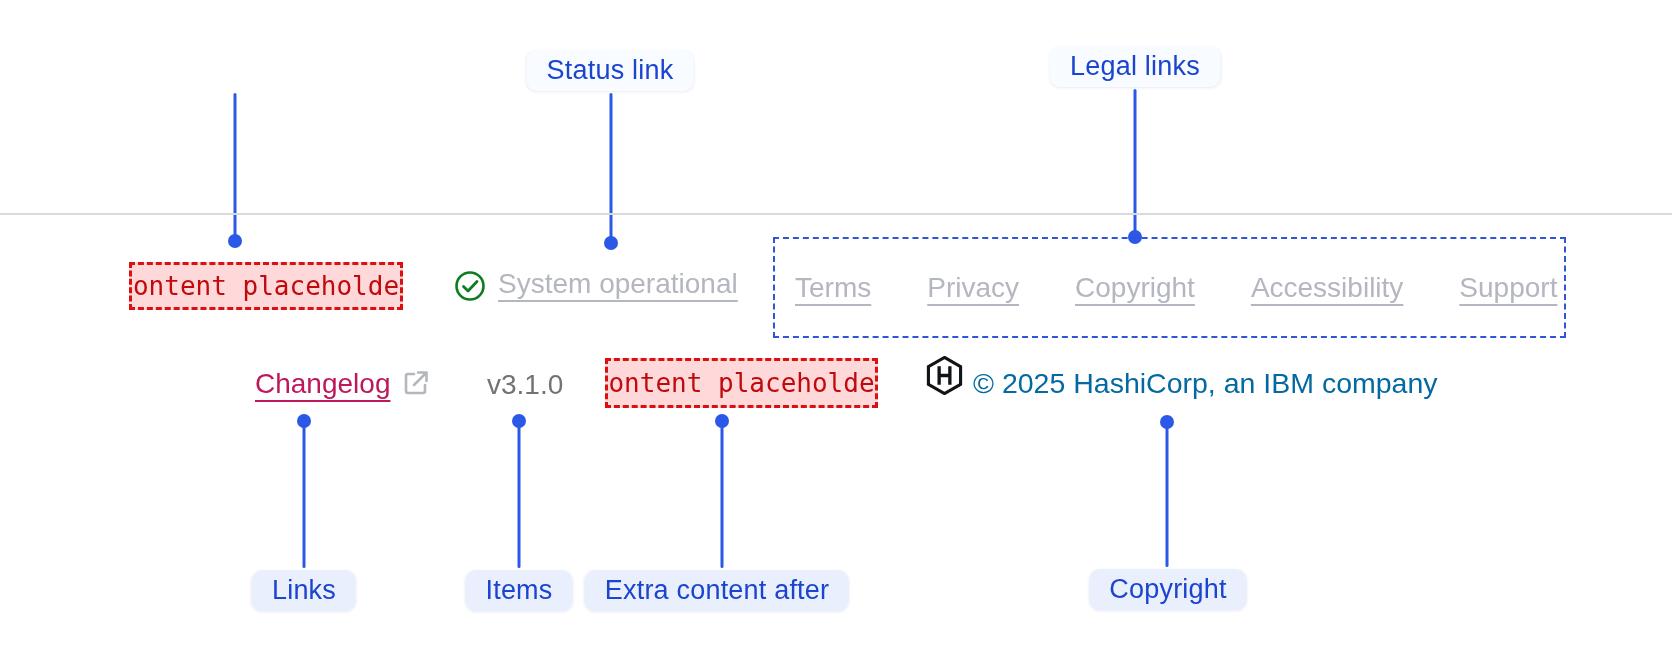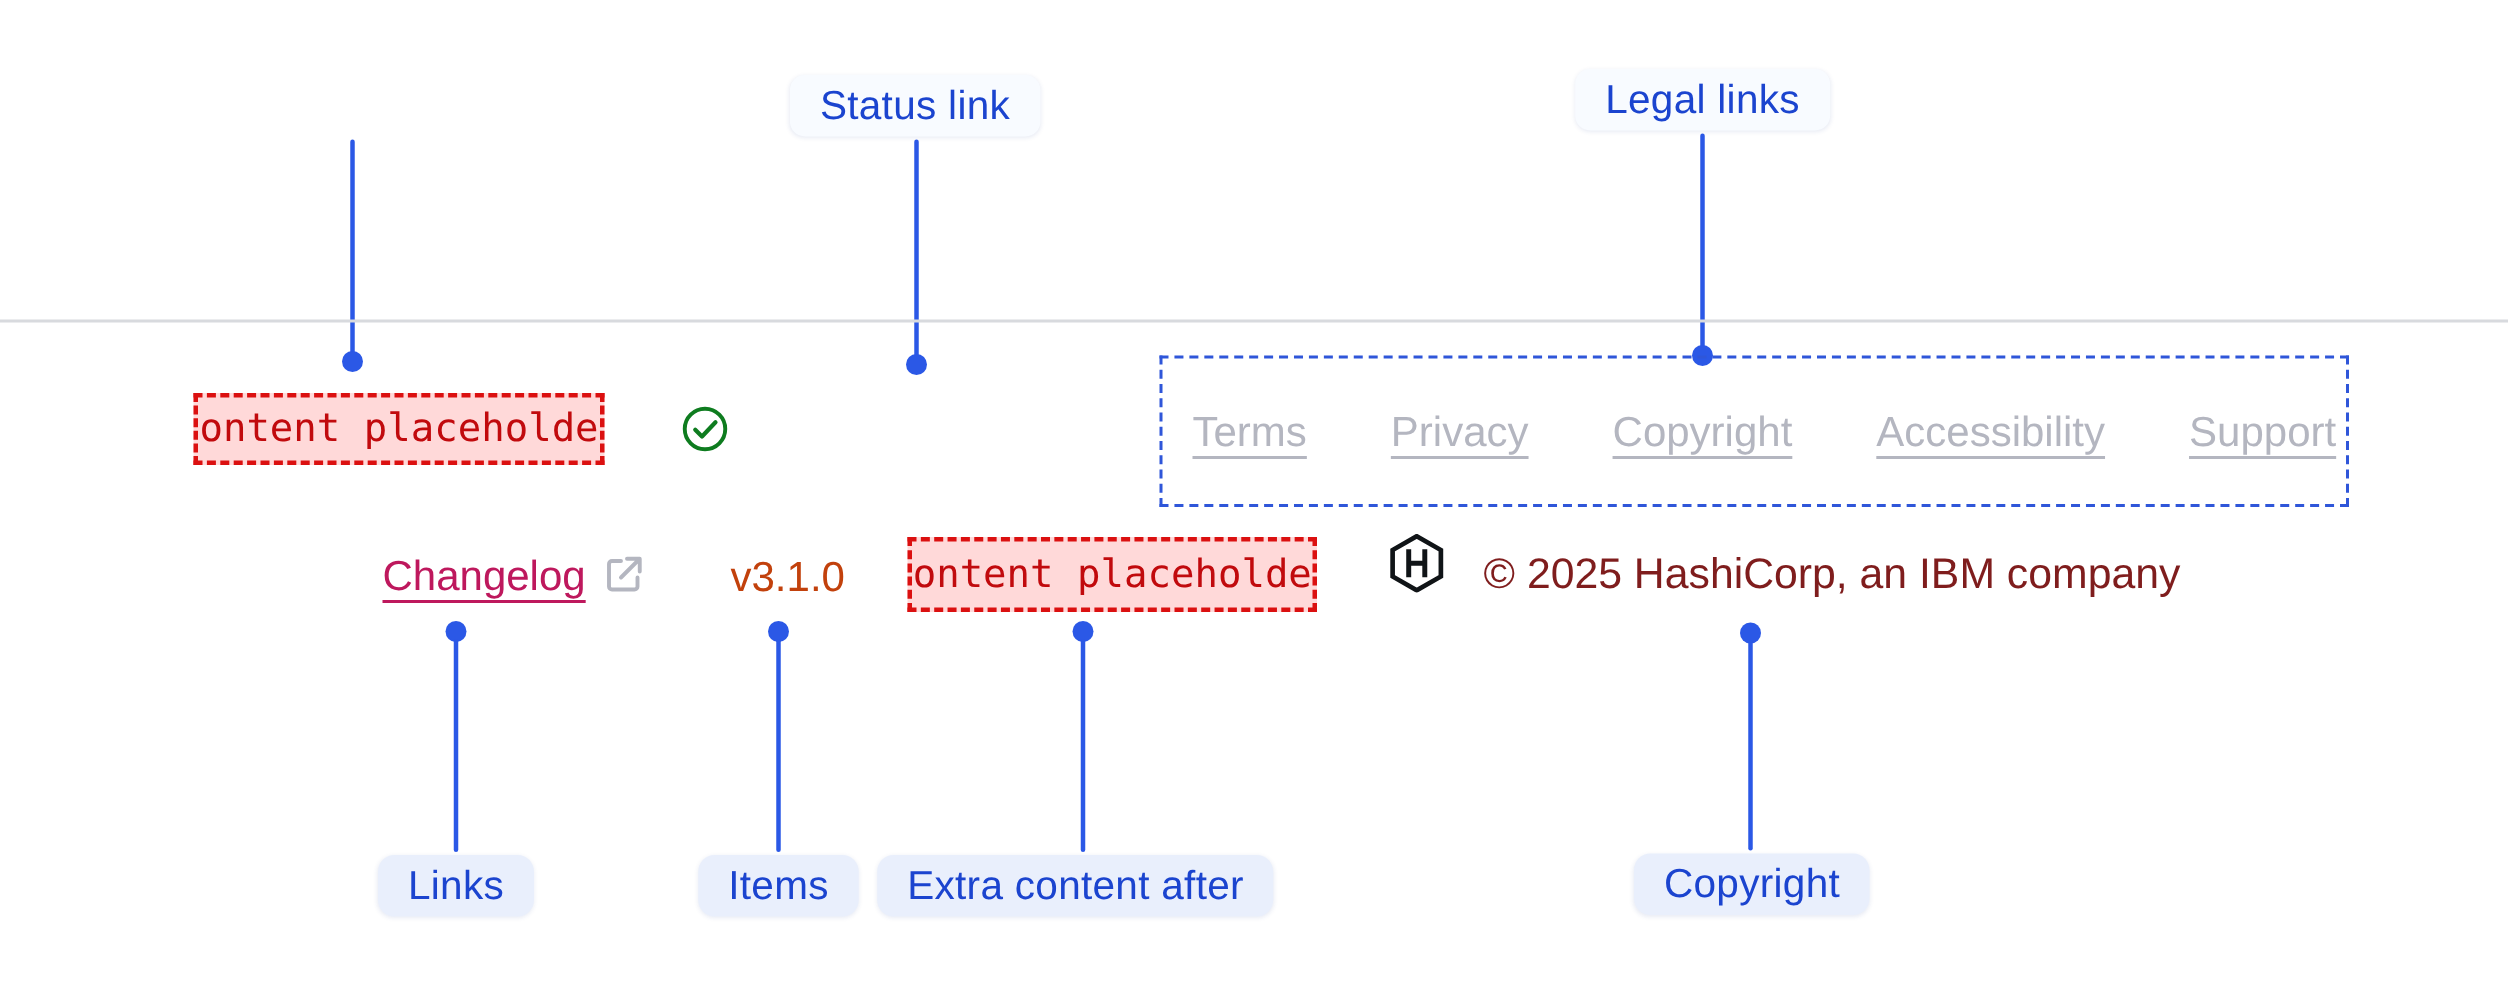--- a/index.html
+++ b/index.html
@@ -55,27 +55,27 @@
     position:absolute; left:255px; top:368px;
     display:flex; align-items:center; gap:11px; cursor:pointer;
   }
   .changelog .txt {
     color:#be185d; font-size:28px; font-weight:500;
     text-decoration:underline; text-decoration-thickness:2px;
     text-underline-offset:7px; white-space:nowrap;
   }
   .ext-icon { width:30px; height:30px; margin-top:-2px; }
   .version {
-    position:absolute; left:487px; top:369px; color:#c2410c;
+    position:absolute; left:487px; top:369px; color:#737373;
     font-size:28px; white-space:nowrap;
   }
   .logo { position:absolute; left:926px; top:356px; width:37px; height:39px; }
   .copyright {
-    position:absolute; left:973px; top:367px; color:#7f1d1d;
-    font-size:28.5px; white-space:nowrap;margin-left:16px;
+    position:absolute; left:973px; top:367px; color:#0369a1;
+    font-size:28.5px; white-space:nowrap;
   }
 </style>
 </head>
 <body>
 
 <div class="canvas">
 
   <div class="pill" style="left:610px; top:50px;">
     <span>Status link</span>
   </div>
@@ -93,20 +93,21 @@
   <div class="divider"></div>
 
   <div class="placeholder" style="left:129px; top:262px; width:274px; height:48px;">
     <span>content placeholder</span>
   </div>
 
   <svg class="status-icon" viewBox="0 0 32 32">
     <circle cx="16" cy="16" r="13.5" fill="none" stroke="#0e7c1f" stroke-width="2.6"></circle>
     <path d="M9.5 16.5 L14 21 L23 11.5" fill="none" stroke="#0e7c1f" stroke-width="2.8" stroke-linecap="round" stroke-linejoin="round"></path>
   </svg>
+  <a class="footer-link" style="left:498px; top:268px;">System operational</a>
 
   <div class="legal-box">
     <a class="footer-link">Terms</a>
     <a class="footer-link">Privacy</a>
     <a class="footer-link">Copyright</a>
     <a class="footer-link">Accessibility</a>
     <a class="footer-link">Support</a>
   </div>
 
   <div class="changelog">

